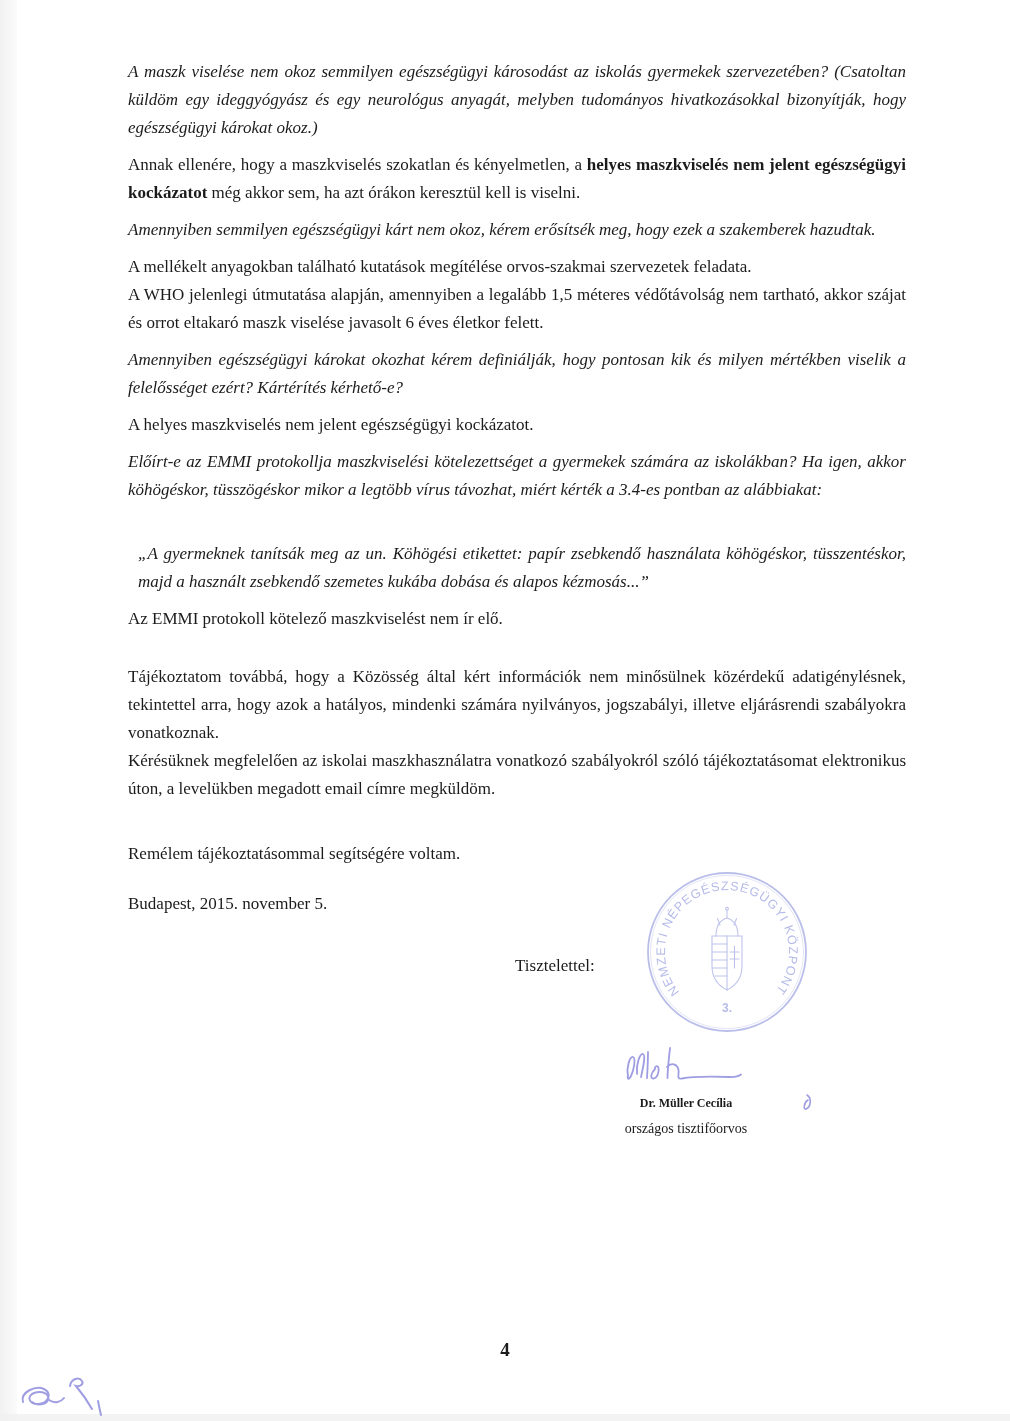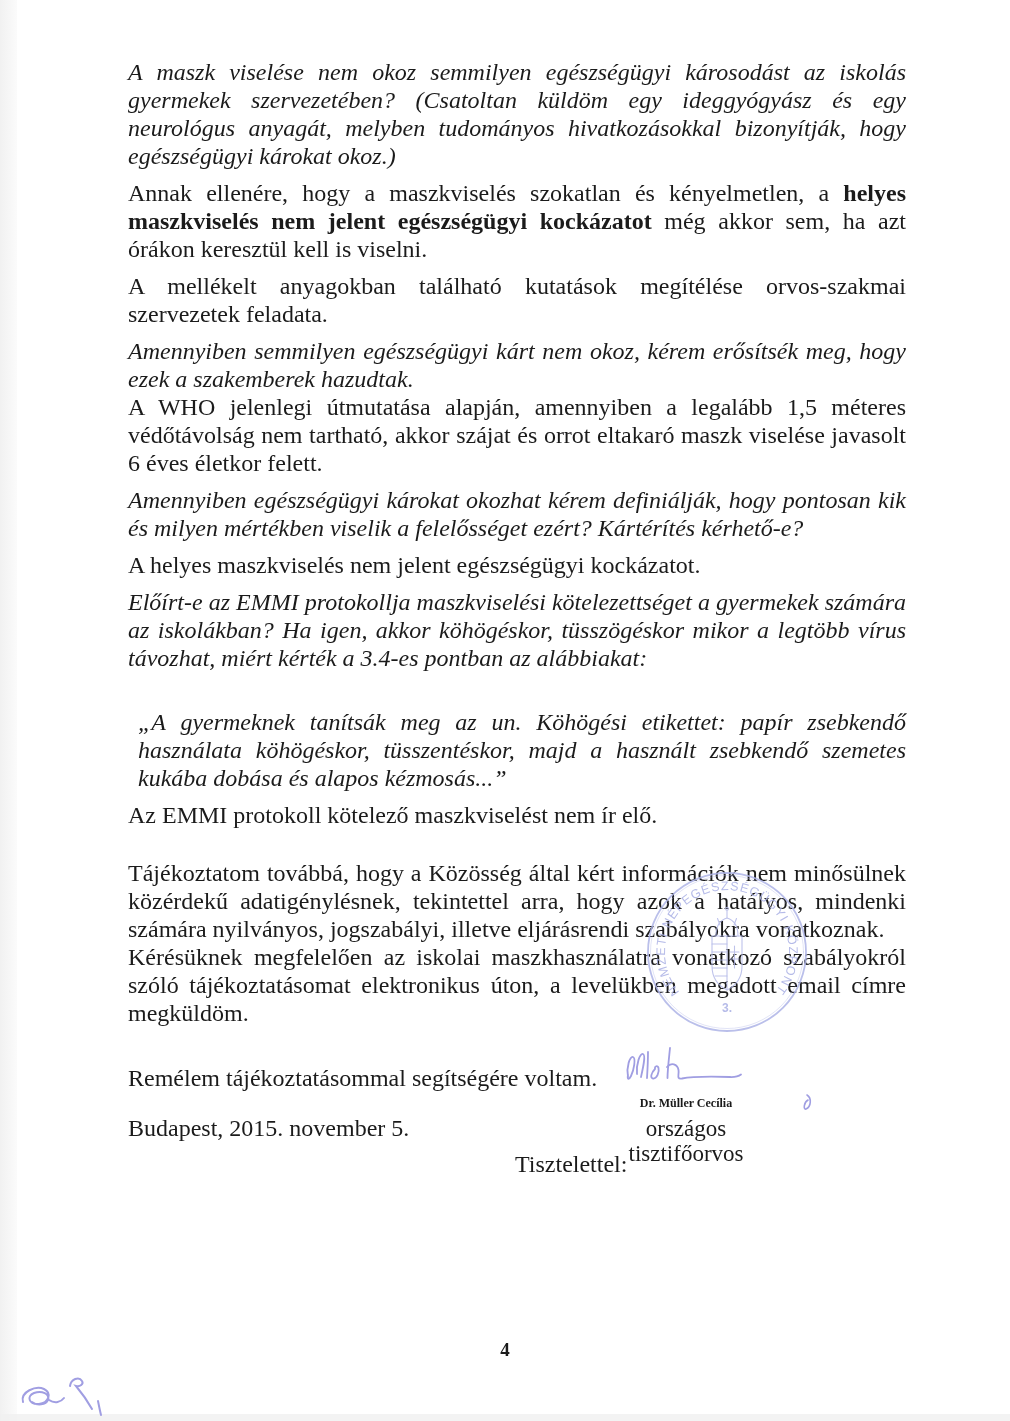--- a/index.html
+++ b/index.html
@@ -14,54 +14,54 @@
   .edge-left{
     position:absolute;left:0;top:0;width:17px;height:100%;
     background:linear-gradient(to right,#f1f1f1,#fbfbfb);
   }
   .edge-bottom{
     position:absolute;left:0;bottom:0;width:100%;height:7px;
     background:#f0f0f0;opacity:.8;
   }
   .textcol{
     position:absolute;left:128px;top:58px;width:778px;
-    font-size:24px;line-height:28px;text-align:justify;
+    font-size:17px;line-height:28px;text-align:justify;
   }
   .para{margin:9px 0 0 0;}
   .para.first{margin-top:0;}
   .para.tight{margin-top:0;font-family:Liberation Serif, serif;}
   .para.gap-large{margin-top:30px;}
   .it{font-style:italic;}
   .b{font-weight:bold;}
   .indent{padding-left:10px;margin-top:36px;}
   .hope{margin-top:37px;text-align:left;}
   .dateline{margin-top:22px;text-align:left;}
-  .salutation{margin-top:8px;margin-left:387px;text-align:left;}
+  .salutation{margin-top:34px;margin-left:387px;text-align:left;}
   .stamp{position:absolute;left:640px;top:862px;}
   .sig-block{position:absolute;left:588px;top:1040px;width:196px;text-align:center;}
   .sig-name{font-weight:bold;font-size:12px;line-height:25px;margin-top:-3px;}
-  .sig-title{font-size:23px;line-height:25px;}
+  .sig-title{font-size:14px;line-height:25px;}
   .pen-mark{position:absolute;left:802px;top:1092px;}
   .page-number{position:absolute;top:1339px;left:0;width:100%;text-align:center;font-size:19px;font-weight:bold;}
   .scribble{position:absolute;left:14px;top:1374px;}
   .stamp-ring-text{font-family:"Liberation Sans","DejaVu Sans",sans-serif;font-size:12.5px;letter-spacing:1px;}
   .stamp-number{font-family:"Liberation Sans","DejaVu Sans",sans-serif;font-size:12px;font-weight:bold;}
 </style>
 </head>
 <body>
 
 <div class="page">
   <div class="edge-left"></div>
   <div class="edge-bottom"></div>
 
   <div class="textcol">
     <p class="para first it">A maszk viselése nem okoz semmilyen egészségügyi károsodást az iskolás gyermekek szervezetében? (Csatoltan küldöm egy ideggyógyász és egy neurológus anyagát, melyben tudományos hivatkozásokkal bizonyítják, hogy egészségügyi károkat okoz.)</p>
     <p class="para"><span>Annak ellenére, hogy a maszkviselés szokatlan és kényelmetlen, a </span><span class="b">helyes maszkviselés nem jelent egészségügyi kockázatot</span><span> még akkor sem, ha azt órákon keresztül kell is viselni.</span></p>
+    <p class="para it">Amennyiben semmilyen egészségügyi kárt nem okoz, kérem erősítsék meg, hogy ezek a szakemberek hazudtak.</p>
     <p class="para">A mellékelt anyagokban található kutatások megítélése orvos-szakmai szervezetek feladata.</p>
-    <p class="para it">Amennyiben semmilyen egészségügyi kárt nem okoz, kérem erősítsék meg, hogy ezek a szakemberek hazudtak.</p>
     <p class="para tight">A WHO jelenlegi útmutatása alapján, amennyiben a legalább 1,5 méteres védőtávolság nem tartható, akkor szájat és orrot eltakaró maszk viselése javasolt 6 éves életkor felett.</p>
     <p class="para it">Amennyiben egészségügyi károkat okozhat kérem definiálják, hogy pontosan kik és milyen mértékben viselik a felelősséget ezért? Kártérítés kérhető-e?</p>
     <p class="para">A helyes maszkviselés nem jelent egészségügyi kockázatot.</p>
     <p class="para it">Előírt-e az EMMI protokollja maszkviselési kötelezettséget a gyermekek számára az iskolákban? Ha igen, akkor köhögéskor, tüsszögéskor mikor a legtöbb vírus távozhat, miért kérték a 3.4-es pontban az alábbiakat:</p>
     <p class="para it indent">„A gyermeknek tanítsák meg az un. Köhögési etikettet: papír zsebkendő használata köhögéskor, tüsszentéskor, majd a használt zsebkendő szemetes kukába dobása és alapos kézmosás...”</p>
     <p class="para">Az EMMI protokoll kötelező maszkviselést nem ír elő.</p>
     <p class="para gap-large">Tájékoztatom továbbá, hogy a Közösség által kért információk nem minősülnek közérdekű adatigénylésnek, tekintettel arra, hogy azok a hatályos, mindenki számára nyilványos, jogszabályi, illetve eljárásrendi szabályokra vonatkoznak.</p>
     <p class="para tight">Kérésüknek megfelelően az iskolai maszkhasználatra vonatkozó szabályokról szóló tájékoztatásomat elektronikus úton, a levelükben megadott email címre megküldöm.</p>
 
     <p class="para hope">Remélem tájékoztatásommal segítségére voltam.</p>

